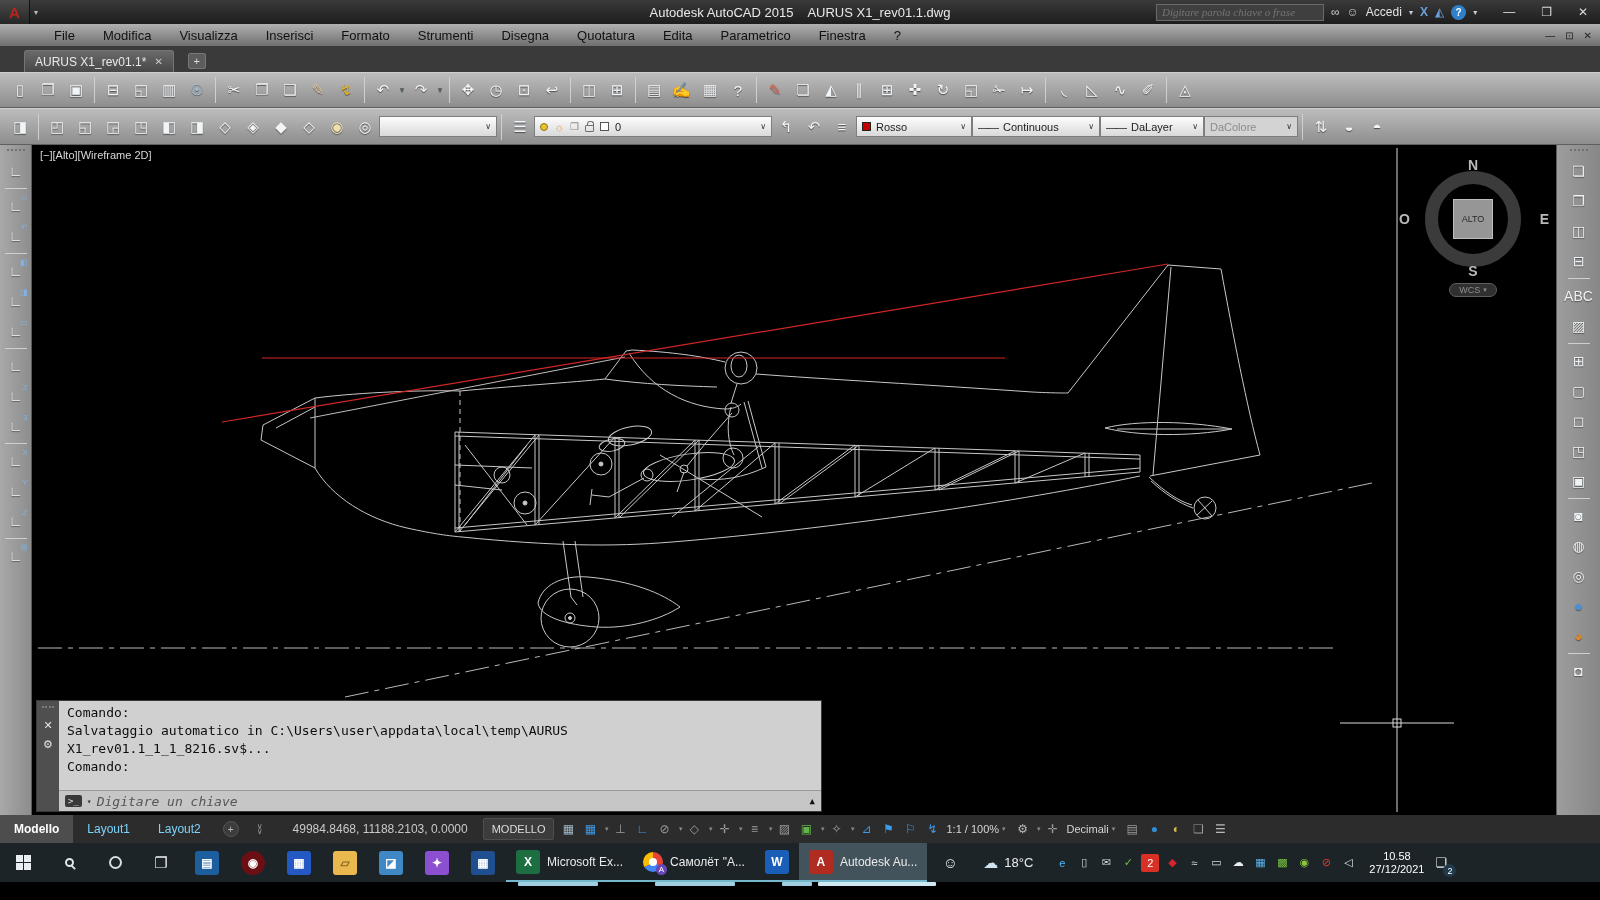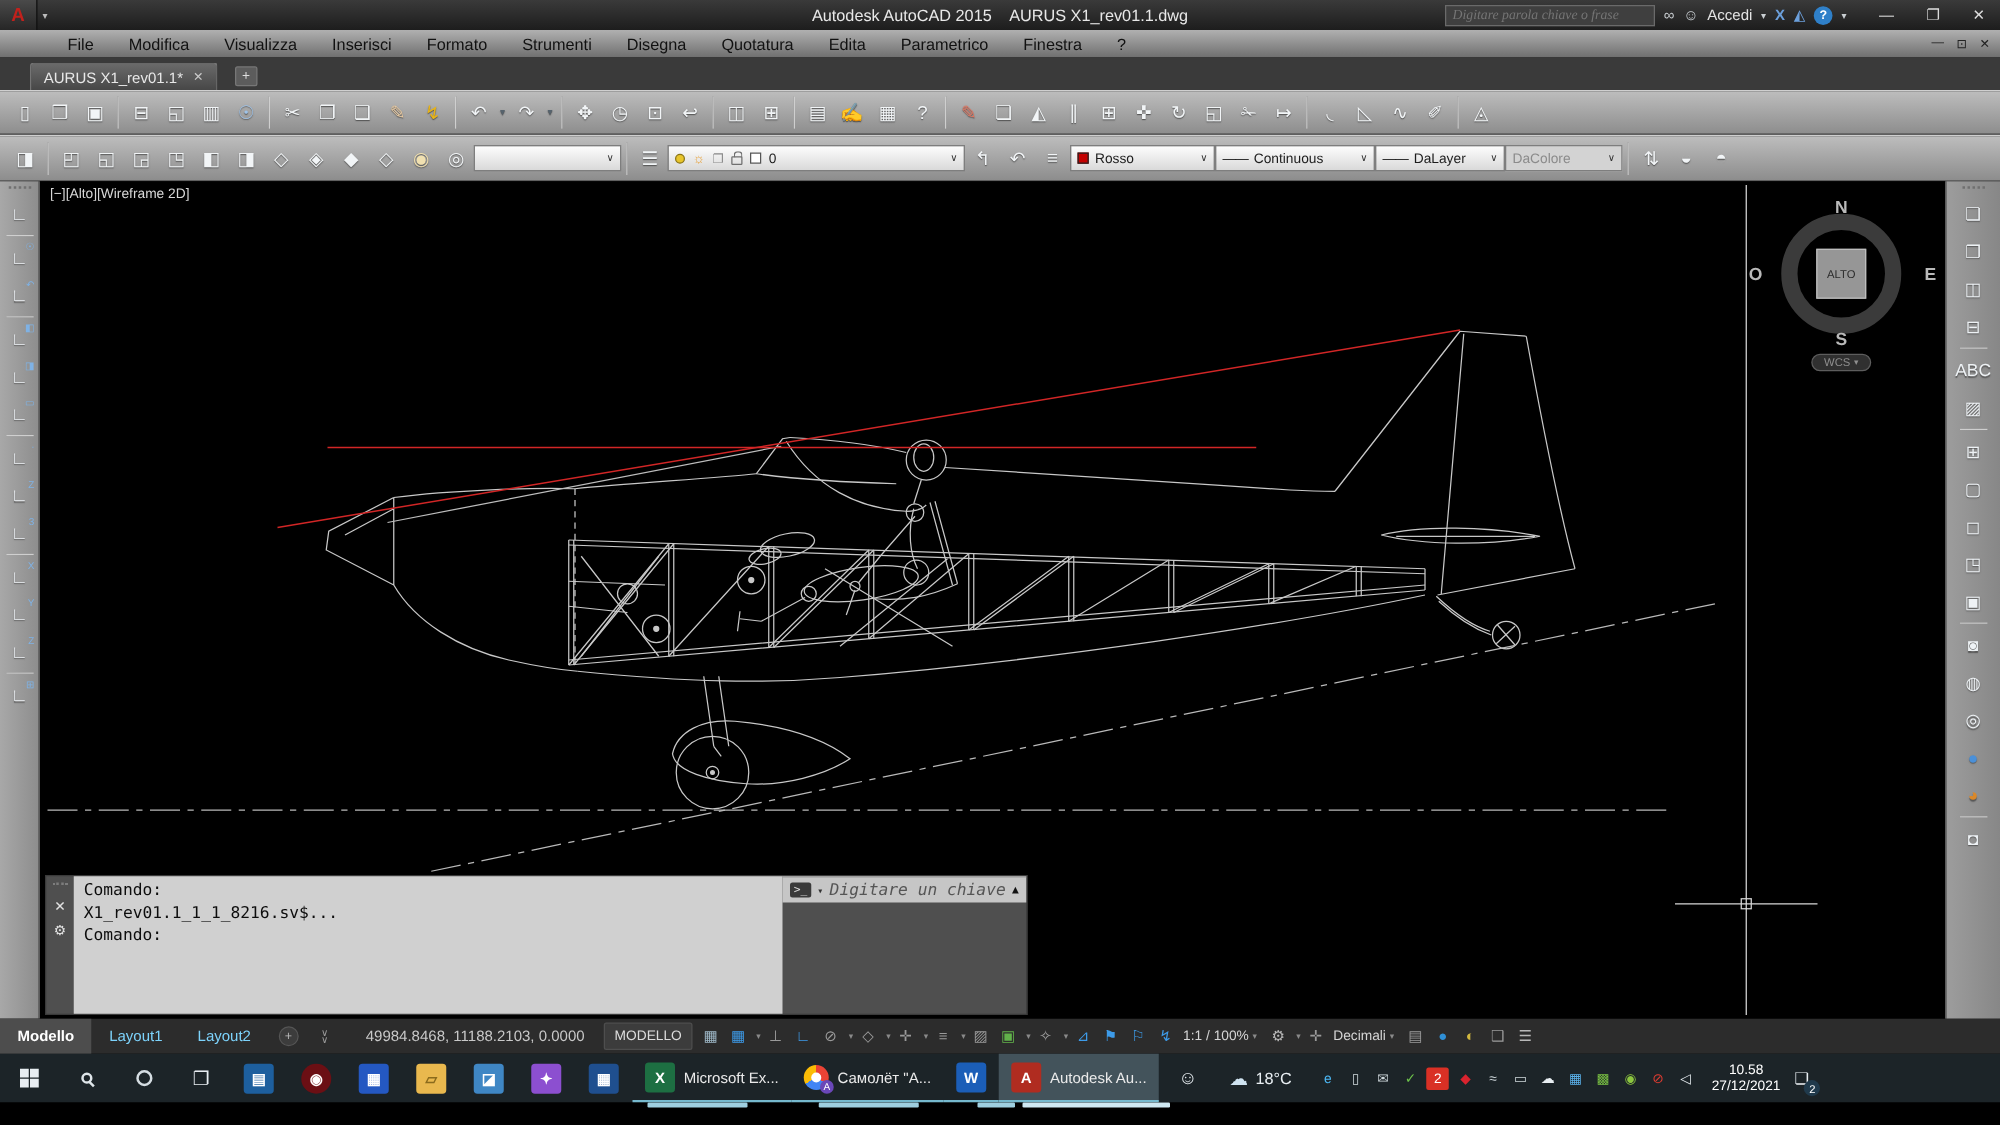--- a/index.html
+++ b/index.html
@@ -95,21 +95,21 @@
   .vc-wcs{position:absolute;left:36px;top:126px;width:48px;height:14px;border:1px solid #5d5d5d;
     border-radius:7px;background:#303030;color:#8f8f8f;font-size:9px;display:flex;
     align-items:center;justify-content:center;gap:3px}
 
   
   .cmdpal{position:absolute;left:4px;top:555px;width:786px;height:112px;display:flex;
     background:#4f4f4f;border:1px solid #3a3a3a}
   .cmd-rail{width:22px;display:flex;flex-direction:column;align-items:center;padding-top:3px;gap:6px}
   .cmd-rail .grip{border-top-color:#7d7d7d;width:12px}
   .cmd-rail .rico{color:#e2e2e2;font-size:11px}
-  .cmd-body{flex:1;display:flex;flex-direction:row}
+  .cmd-body{flex:1;display:flex;flex-direction:column}
   .cmd-lines{flex:1;background:#d0d0d0;padding:3px 8px;font-family:"DejaVu Sans Mono",monospace;
     font-size:13px;color:#0d0d0d;line-height:18px}
   .cmd-input{height:21px;background:#c6c6c6;border-top:1px solid #9a9a9a;display:flex;
     align-items:center;padding:0 6px;gap:5px;font-family:"DejaVu Sans Mono",monospace}
   .cmd-prompt{background:#3a3a3a;color:#ddd;font-size:9px;padding:1px 3px;border-radius:2px}
   .cmd-caret{font-size:8px;color:#333}
   .cmd-ph{font-size:13px;color:#555;font-style:italic}
   .cmd-up{margin-left:auto;font-size:9px;color:#111}
 
   
@@ -630,20 +630,21 @@
     <div class="cmdpal">
       <div class="cmd-rail">
         <span class="grip"></span>
         <span class="rico">✕</span>
         <span class="rico">⚙</span>
       </div>
       <div class="cmd-body">
         <div class="cmd-lines">
 
         <div>Comando:</div>
+            <div>Salvataggio automatico in C:\Users\user\appdata\local\temp\AURUS</div>
             <div>X1_rev01.1_1_1_8216.sv$...</div>
             <div>Comando:</div>
           </div>
         <div class="cmd-input">
           <span class="cmd-prompt">&gt;_</span>
           <span class="cmd-caret">▾</span>
           <span class="cmd-ph">Digitare un chiave</span>
           <span class="cmd-up">▲</span>
         </div>
       </div>

